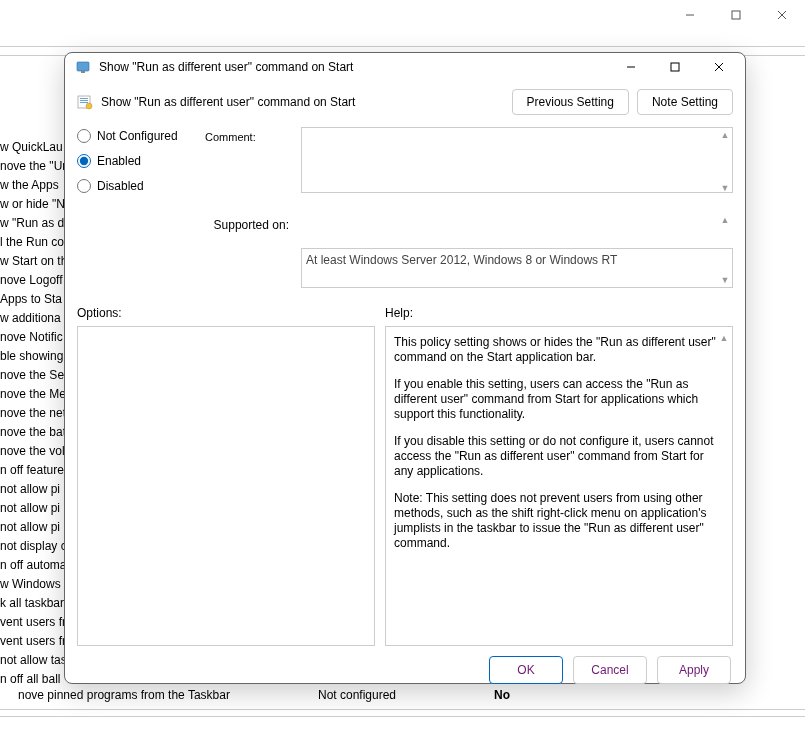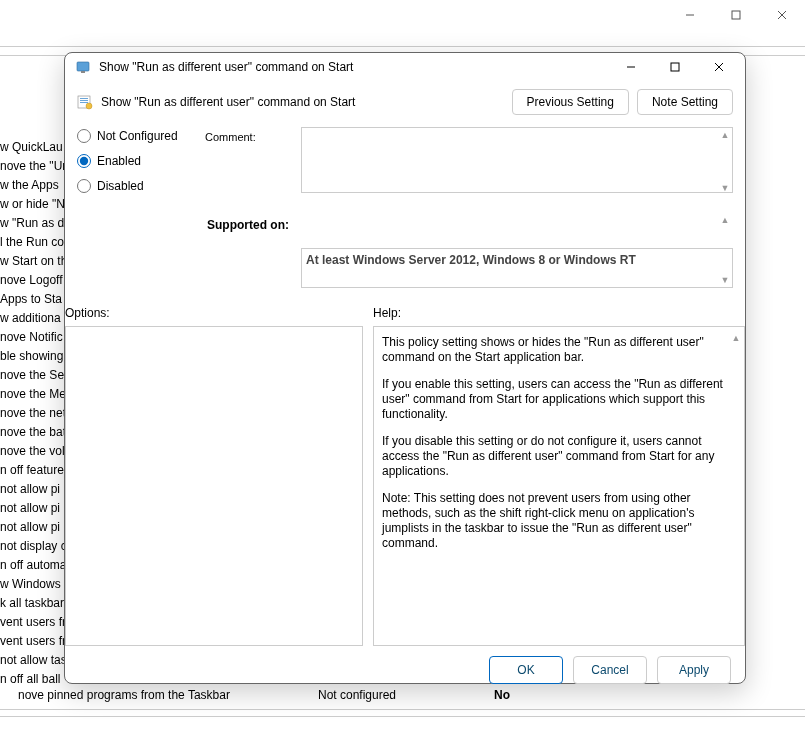--- a/index.html
+++ b/index.html
@@ -166,21 +166,20 @@
       position: relative;
     }
     .comment-box {
       height: 66px;
     }
     .supported-row {
       display: grid;
       grid-template-columns: 122px 90px 1fr;
       column-gap: 6px;
       margin-top: 8px;
-      font-weight: bold;
     }
     .supported-label {
       text-align: right;
       padding-right: 6px;
       padding-top: 6px;
       font-size: 12px;
     }
     .supported-box {
       height: 40px;
       color: #444;
@@ -193,21 +192,21 @@
       color: #999;
       font-size: 9px;
       display: flex; align-items: center; justify-content: center;
     }
     .boxwrap { position: relative; }
 
     .sections {
       display: grid;
       grid-template-columns: 298px 1fr;
       column-gap: 10px;
-      padding: 0 0;
+      padding: 0 12px;
       margin-top: 6px;
     }
     .sec-label {
       font-size: 12px;
       margin-bottom: 6px;
       margin-top: 4px;
     }
     .options-box {
       border: 1px solid #ccc;
       height: 320px;
@@ -239,21 +238,21 @@
       justify-content: flex-end;
       gap: 10px;
     }
     .footer-btn {
       border: 1px solid #ccc;
       border-radius: 4px;
       width: 74px;
       padding: 6px 0;
       font-size: 12px;
       background: #fff;
-      color: #0c4a6e;
+      color: #701a75;
       font-family: inherit;
     }
     .footer-btn.primary {
       border: 1.5px solid #0067c0;
     }
   </style>
 </head>
 <body>
 
 <div class="bg-controls">

